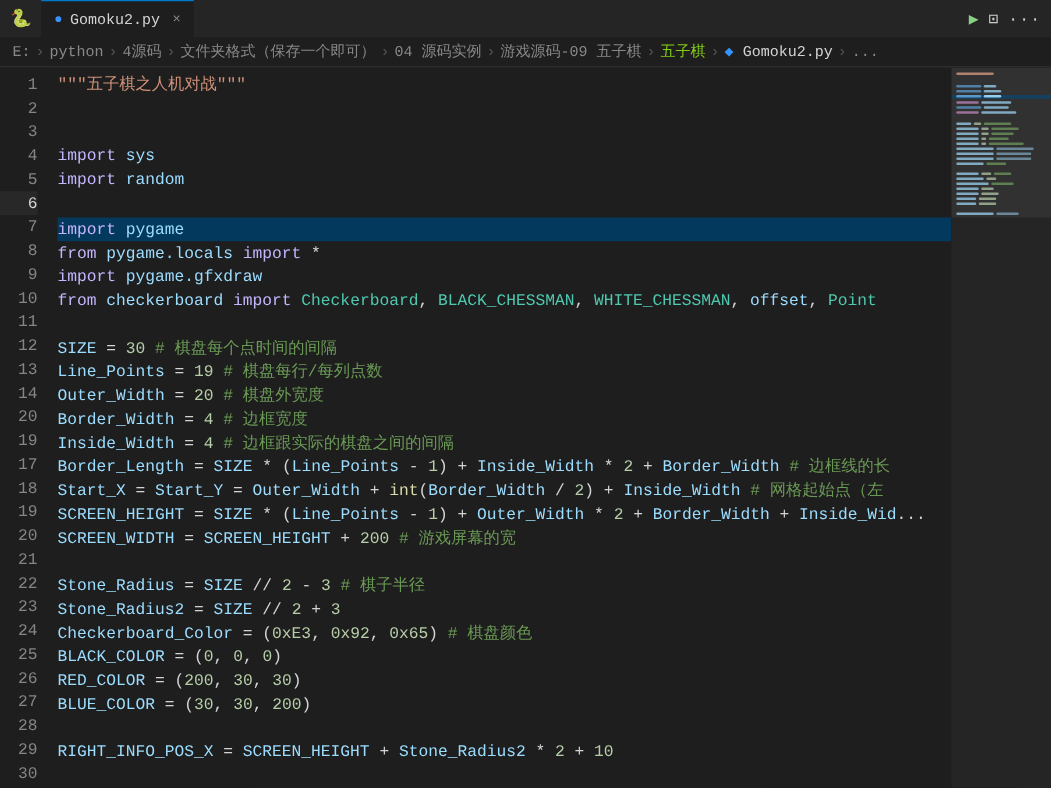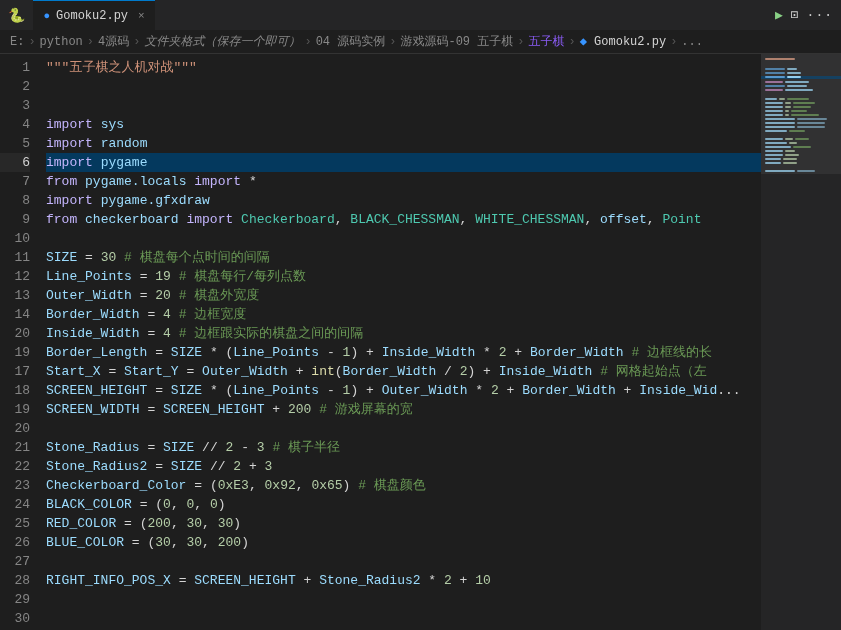--- a/index.html
+++ b/index.html
@@ -106,20 +106,21 @@
       line-height: 19px;
       font-size: 13px;
     }
     .code-line {
       height: 19px;
       white-space: nowrap;
       display: block;
     }
     .code-line.highlighted {
       background: #04395e;
+      margin-top: 21px;
     }       
     .kw2 { color: #c4b5fd; }      
     .fn { color: #dcdcaa; }      
     .cm { color: #6a9955; }    
     .num { color: #b5cea8; }      
     .op { color: #d4d4d4; }       
     .var { color: #9cdcfe; }      
     .cls { color: #4ec9b0; }      
     .punc { color: #d4d4d4; }
     .triple-str { color: #ce9178; }
@@ -150,27 +151,27 @@
   </div>
 </div>
 
 <div id="breadcrumb">
   <span style="color:#888;">E:</span>
   <span class="breadcrumb-sep">›</span>
   <span style="color:#888;">python</span>
   <span class="breadcrumb-sep">›</span>
   <span style="color:#888;">4源码</span>
   <span class="breadcrumb-sep">›</span>
-  <span style="color:#888;font-style:italic;">文件夹格式（保存一个即可）</span>
+  <span style="color:#888;">文件夹格式（保存一个即可）</span>
   <span class="breadcrumb-sep">›</span>
   <span style="color:#888;">04 源码实例</span>
   <span class="breadcrumb-sep">›</span>
   <span style="color:#888;">游戏源码-09 五子棋</span>
   <span class="breadcrumb-sep">›</span>
-  <span style="color:#8b5cf6;">五子棋</span>
+  <span style="color:#84cc16;">五子棋</span>
   <span class="breadcrumb-sep">›</span>
   <span style="color:#d4d4d4;"><span style="color:#3794ff;">◆</span> Gomoku2.py</span>
   <span class="breadcrumb-sep">›</span>
   <span style="color:#888;">...</span>
 </div>
 
 <div id="editor-container">
 
   <div id="code-area">
 

